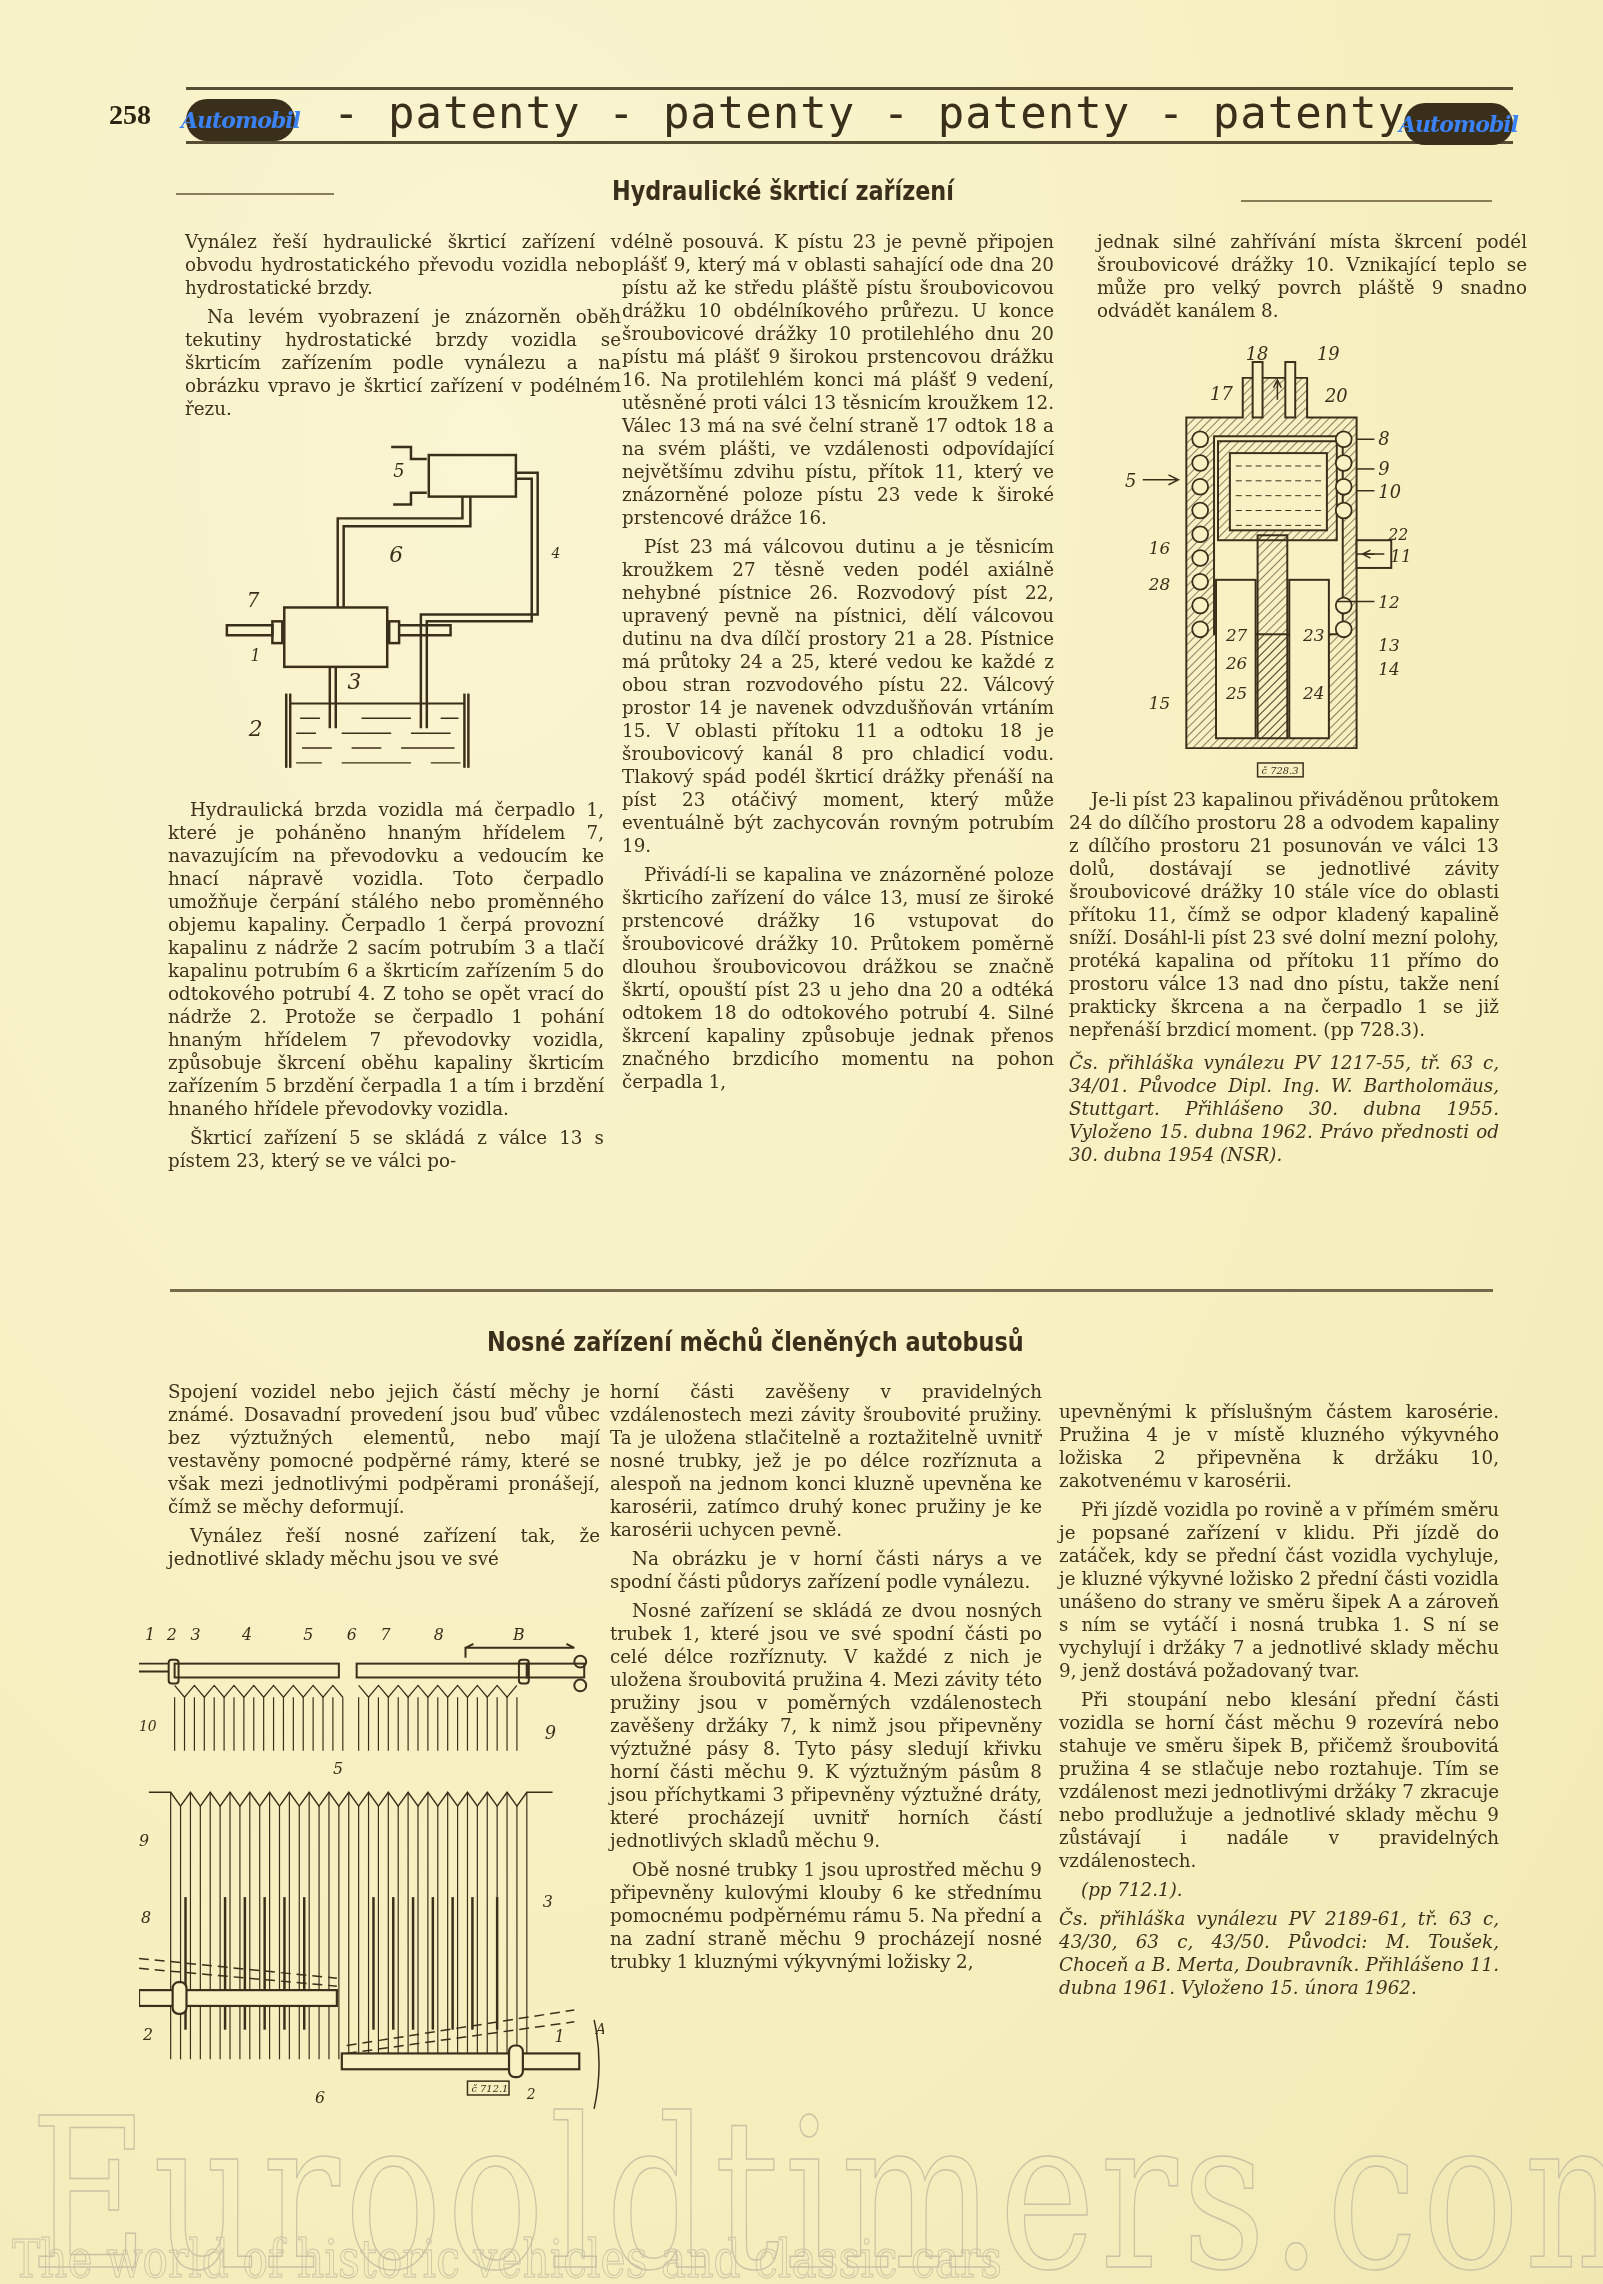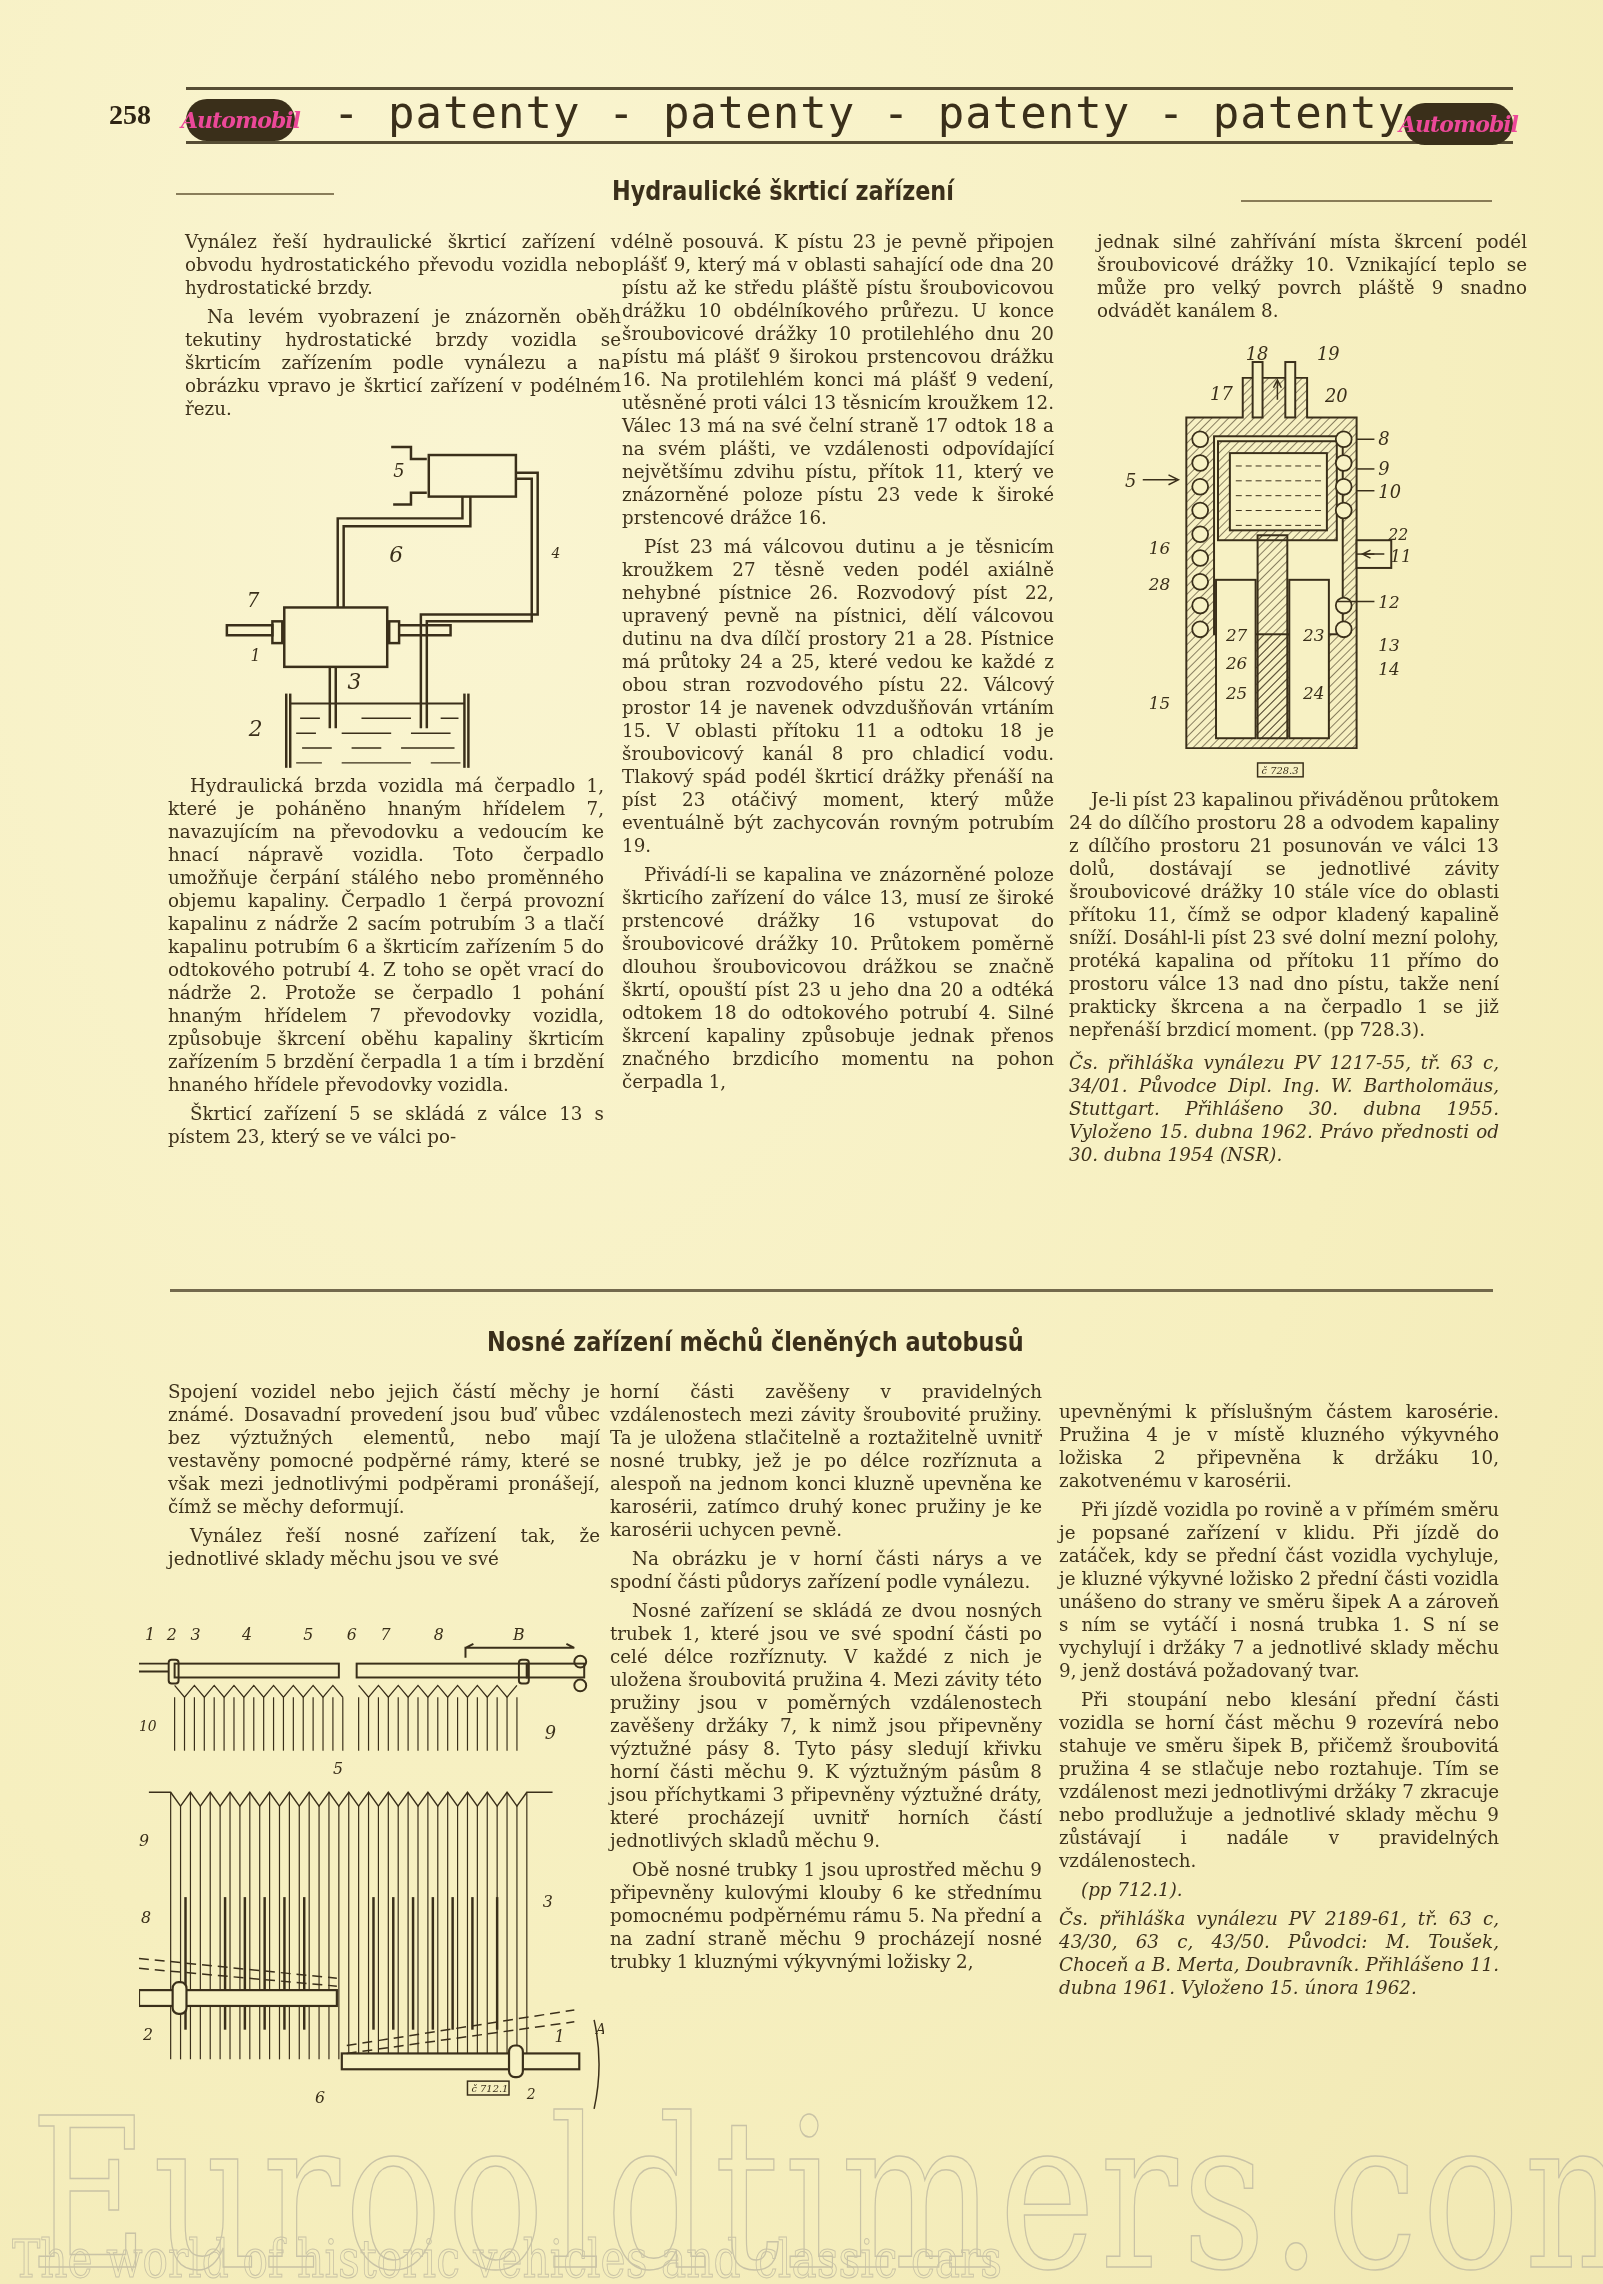--- a/index.html
+++ b/index.html
@@ -8,21 +8,21 @@
     background:#f7f1c4;
     background-image: radial-gradient(ellipse at 30% 20%, #faf5d2 0%, #f6efbf 60%, #f1e8b3 100%);
     color:#3a2f1a;
     font-family:"DejaVu Serif", serif;
   }
   .abs { position:absolute; }
   .hdr-line { position:absolute; left:186px; width:1327px; height:3px; background:#3a2f1a; opacity:.85; }
   .pagenum { left:109px; top:99px; font-family:Liberation Serif, serif; font-weight:bold; font-size:28px; color:#2e2414; }
   .logo {
     position:absolute; height:42px; width:109px; border-radius:21px;
-    background:#3a2f1a; color:#ec4899; font-family:"DejaVu Serif", serif; font-style:italic; font-weight:bold;
+    background:#3a2f1a; color:#3b82f6; font-family:"DejaVu Serif", serif; font-style:italic; font-weight:bold;
     font-size:22px; display:flex; align-items:center; justify-content:center; letter-spacing:-1px;
   }
   .banner { left:333px; top:87px; font-family:"DejaVu Sans Mono", monospace; font-size:44px; color:#3a2f1a; letter-spacing:1px; white-space:nowrap; }
   .title {
     position:absolute; font-family:"DejaVu Sans", sans-serif; font-weight:bold; color:#3a2f1a;
     font-size:26px; white-space:nowrap; transform:scaleX(.86); transform-origin:left center;
   }
   .rule { position:absolute; height:2px; background:#5a4a2a; opacity:.7; }
   .col { position:absolute; font-size:18.3px; line-height:23px; text-align:justify; hyphens:manual; color:#3e321c; }
   .col p { margin:0 0 6px 0; text-indent:22px; }
@@ -85,21 +85,21 @@
   </g>
   <text x="182" y="36" font-size="18">5</text>
   <text x="178" y="122" font-size="22">6</text>
   <text x="342" y="118" font-size="14">4</text>
   <text x="34" y="168" font-size="20">7</text>
   <text x="38" y="222" font-size="16">1</text>
   <text x="136" y="250" font-size="22">3</text>
   <text x="36" y="298" font-size="22">2</text>
 </svg>
 
-<div class="col" style="left:168px; top:774px; width:436px;">
+<div class="col" style="left:168px; top:798px; width:436px;">
   <p>Hydraulická brzda vozidla má čerpadlo 1, které je poháněno hnaným hřídelem 7, navazujícím na převodovku a vedoucím ke hnací nápravě vozidla. Toto čerpadlo umožňuje čerpání stálého nebo proměnného objemu kapaliny. Čerpadlo 1 čerpá provozní kapalinu z nádrže 2 sacím potrubím 3 a tlačí kapalinu potrubím 6 a škrticím zařízením 5 do odtokového potrubí 4. Z toho se opět vrací do nádrže 2. Protože se čerpadlo 1 pohání hnaným hřídelem 7 převodovky vozidla, způsobuje škrcení oběhu kapaliny škrticím zařízením 5 brzdění čerpadla 1 a tím i brzdění hnaného hřídele převodovky vozidla.</p>
   <p>Škrticí zařízení 5 se skládá z válce 13 s pístem 23, který se ve válci po-</p>
 </div>
 
 <div class="col" style="left:622px; top:230px; width:432px;">
   <p class="noindent">délně posouvá. K pístu 23 je pevně připojen plášť 9, který má v oblasti sahající ode dna 20 pístu až ke středu pláště pístu šroubovicovou drážku 10 obdélníkového průřezu. U konce šroubovicové drážky 10 protilehlého dnu 20 pístu má plášť 9 širokou prstencovou drážku 16. Na protilehlém konci má plášť 9 vedení, utěsněné proti válci 13 těsnicím kroužkem 12. Válec 13 má na své čelní straně 17 odtok 18 a na svém plášti, ve vzdálenosti odpovídající největšímu zdvihu pístu, přítok 11, který ve znázorněné poloze pístu 23 vede k široké prstencové drážce 16.</p>
   <p>Píst 23 má válcovou dutinu a je těsnicím kroužkem 27 těsně veden podél axiálně nehybné pístnice 26. Rozvodový píst 22, upravený pevně na pístnici, dělí válcovou dutinu na dva dílčí prostory 21 a 28. Pístnice má průtoky 24 a 25, které vedou ke každé z obou stran rozvodového pístu 22. Válcový prostor 14 je navenek odvzdušňován vrtáním 15. V oblasti přítoku 11 a odtoku 18 je šroubovicový kanál 8 pro chladicí vodu. Tlakový spád podél škrticí drážky přenáší na píst 23 otáčivý moment, který může eventuálně být zachycován rovným potrubím 19.</p>
   <p>Přivádí-li se kapalina ve znázorněné poloze škrticího zařízení do válce 13, musí ze široké prstencové drážky 16 vstupovat do šroubovicové drážky 10. Průtokem poměrně dlouhou šroubovicovou drážkou se značně škrtí, opouští píst 23 u jeho dna 20 a odtéká odtokem 18 do odtokového potrubí 4. Silné škrcení kapaliny způsobuje jednak přenos značného brzdicího momentu na pohon čerpadla 1,</p>
 </div>
 

